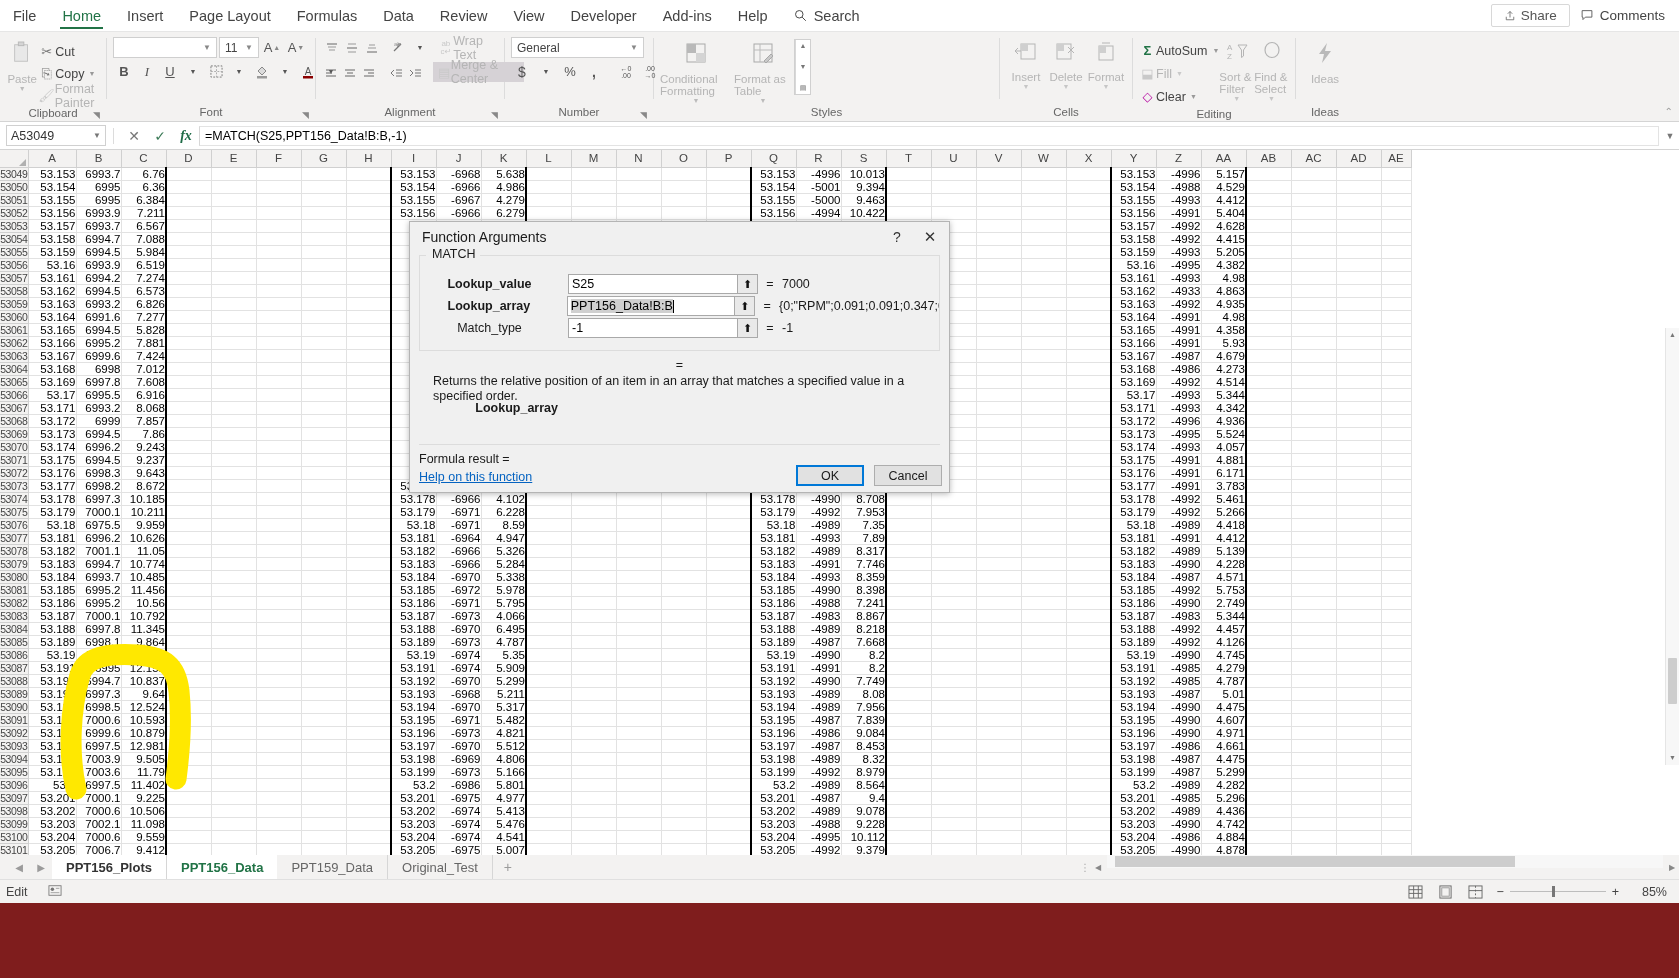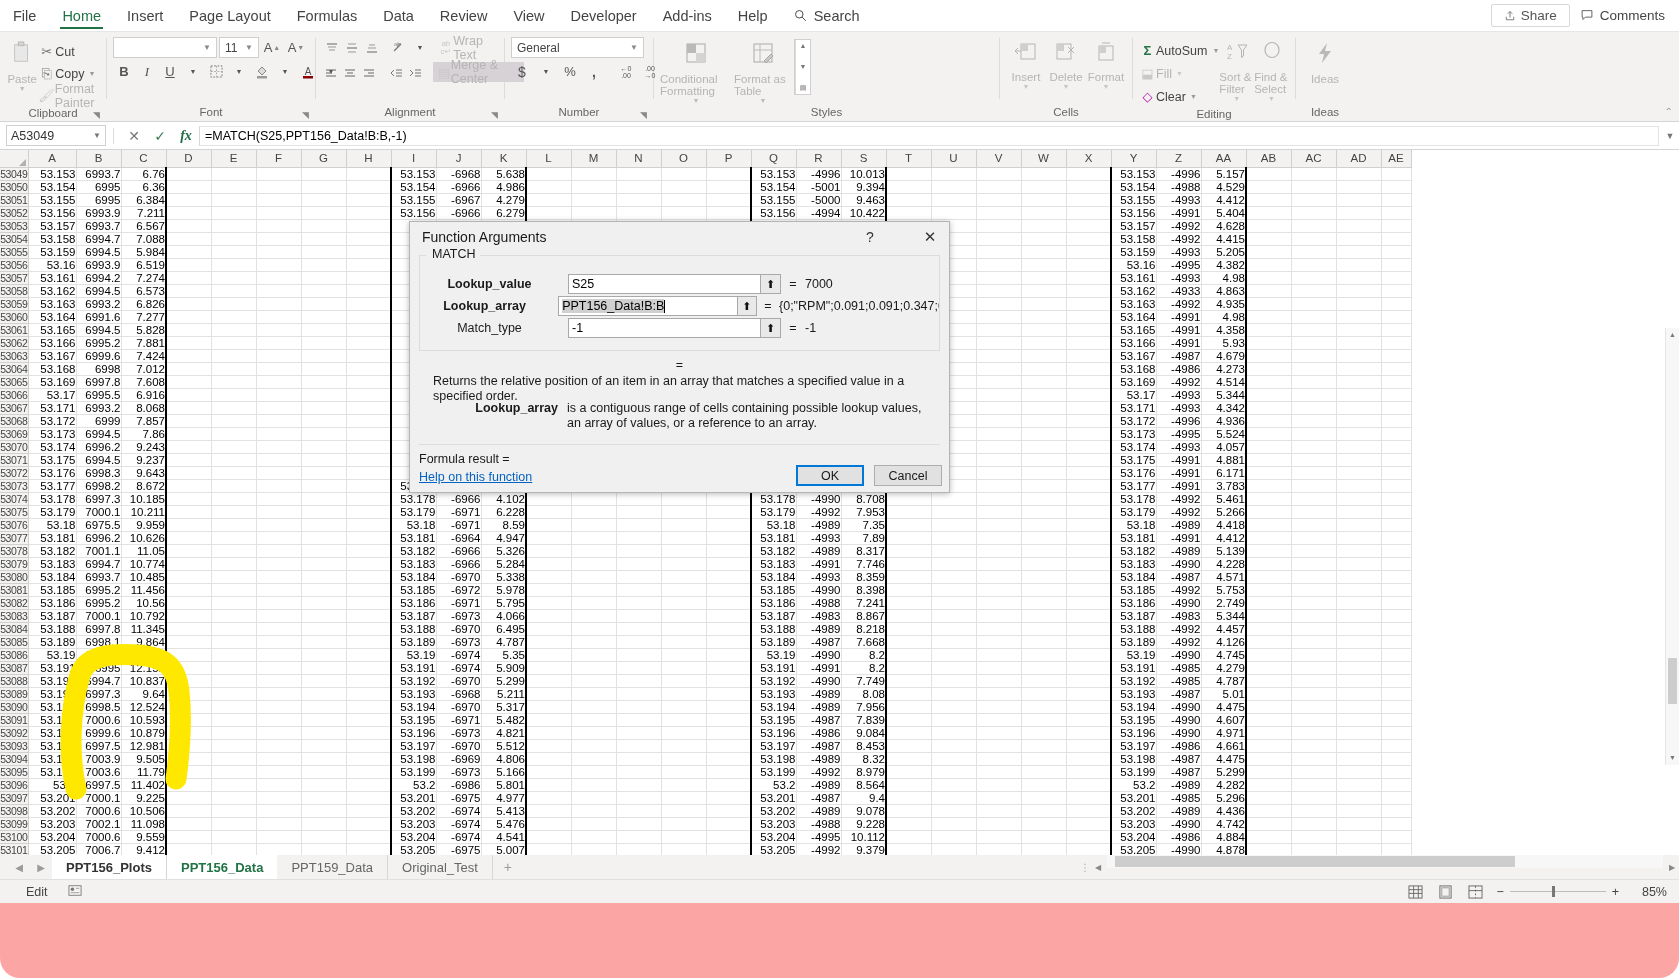--- a/index.html
+++ b/index.html
@@ -4,21 +4,21 @@
 <style>
   * { box-sizing: border-box; }
   html, body {
     margin: 0; padding: 0;
     width: 1679px; height: 978px;
     overflow: hidden;
     font-family: "Liberation Sans", sans-serif;
     background: #fff;
     -webkit-font-smoothing: antialiased;
   }
-  .app { position: relative; width: 1679px; height: 978px; background: #fca5a5; border-radius: 20px; }
+  .app { position: relative; width: 1679px; height: 978px; background: #7f1d1d; }
 
   
   .tabbar {
     height: 32px; background: #fff; display: flex; align-items: stretch;
     border-bottom: 1px solid #e6e6e6; position: relative;
   }
   .tabbar .tab {
     padding: 0 13px; display: flex; align-items: center; font-size: 14.5px;
     color: #444; cursor: pointer; white-space: nowrap; position: relative;
   }
@@ -142,39 +142,39 @@
   .annot { position: absolute; left: 46px; top: 489px; pointer-events: none; }
 
   
   .dialog {
     position: absolute; left: 409px; top: 221px; width: 541px; height: 272px;
     background: #f0f0f0; border: 1px solid #b4b4b4; box-shadow: 0 1px 6px rgba(0,0,0,.28);
     font-size: 12.5px; color: #1a1a1a;
   }
   .dlg-title {
     height: 30px; display: flex; align-items: center; padding-left: 12px; background: #f0f0f0;
-    font-size: 14px; color: #1a1a1a; gap: 27px;
+    font-size: 14px; color: #1a1a1a;
   }
   .dlg-title .t { flex: 1; }
   .dlg-title .help { width: 28px; text-align: center; font-size: 14px; color: #333; cursor: pointer; }
   .dlg-title .close { width: 38px; text-align: center; font-size: 15px; color: #333; cursor: pointer; }
   .fieldset {
     position: absolute; left: 9px; top: 33px; right: 9px; height: 96px;
     border: 1px solid #dcdcdc; border-top: none;
   }
   .fs-legend {
     position: absolute; left: 8px; top: -8px; background: #f0f0f0; padding: 0 4px; font-size: 12.5px;
   }
   .fs-topline-l { position: absolute; left: 0; top: 0; width: 6px; height: 1px; background: #dcdcdc; }
   .fs-topline-r { position: absolute; left: 58px; top: 0; right: 0; height: 1px; background: #dcdcdc; }
   .argrow { position: absolute; left: 0; right: 0; height: 22px; display: flex; align-items: center; }
   .arglabel { width: 148px; text-align: center; padding-right: 9px; font-size: 12.5px; }
   .arglabel.bold { font-weight: bold; }
   .arginput {
-    width: 193px; height: 20px; border: 1px solid #a9a9a9; background: #fff; display: flex; align-items: center;
+    width: 170px; height: 20px; border: 1px solid #a9a9a9; background: #fff; display: flex; align-items: center;
     padding: 0 3px; font-size: 12.5px; color: #000;
   }
   .arginput .txt.sel { background: #d0d0d0; }
   .arginput .caret { width: 1px; height: 13px; background: #000; margin-left: 0px; }
   .collapsebtn {
     width: 20px; height: 20px; border: 1px solid #a9a9a9; border-left: none; background: #e9e9e9;
     display: flex; align-items: center; justify-content: center; font-size: 11px; color: #111; cursor: pointer;
   }
   .eq { width: 24px; text-align: center; font-size: 12.5px; }
   .argval { font-size: 12.5px; color: #1a1a1a; white-space: nowrap; overflow: hidden; }
@@ -197,21 +197,21 @@
     display: flex; align-items: center; padding: 0 14px; font-size: 13px; color: #666; cursor: pointer;
     border-right: 1px solid #d6d6d6;
   }
   .sheettab.active { background: #fff; color: #217346; font-weight: bold; border-right: none; }
   .sheettab.bold { font-weight: bold; color: #333; background: #fff; }
   .addsheet { width: 30px; display: flex; align-items: center; justify-content: center; font-size: 14px; color: #9b9b9b; cursor: pointer; }
   .statusbar {
     height: 24px; background: #f3f2f1; display: flex; align-items: center; font-size: 12.5px; color: #444;
     border-top: 1px solid #e0e0e0;
   }
-  .statusbar .sb-left { display: flex; align-items: center; gap: 20px; padding-left: 26px; }
+  .statusbar .sb-left { display: flex; align-items: center; gap: 20px; padding-left: 6px; }
   .statusbar .sb-right { margin-left: auto; display: flex; align-items: center; gap: 12px; padding-right: 12px; }
   .viewbtn { width: 18px; height: 16px; display: flex; align-items: center; justify-content: center; color: #666; cursor: pointer; }
   .zslider { display: flex; align-items: center; gap: 6px; }
   .zslider .line { width: 96px; height: 1px; background: #bdbdbd; position: relative; }
   .zslider .knob { position: absolute; left: 42px; top: -5px; width: 3px; height: 11px; background: #767676; }
   .zpct { width: 36px; text-align: right; font-size: 12.5px; }
 
   
   .vscroll {
     position: absolute; right: 0; top: 178px; width: 14px; bottom: 90px; background: #f7f7f7;
@@ -2551,21 +2551,20 @@
 
     <div class="dlg-eqline">
       <span>=</span>
       <span></span>
     </div>
 
     <div class="dlg-desc">Returns the relative position of an item in an array that matches a specified value in a specified order.</div>
 
     <div class="dlg-arghelp">
       <span class="nm">Lookup_array</span>
-      <span>is a contiguous range of cells containing possible lookup values, an array of values, or a reference to an array.</span>
     </div>
 
     <div class="dlg-sep"></div>
 
     <div class="dlg-result">
       <span>Formula result =</span>
       <span></span>
     </div>
 
     <div class="dlg-link">Help on this function</div>

